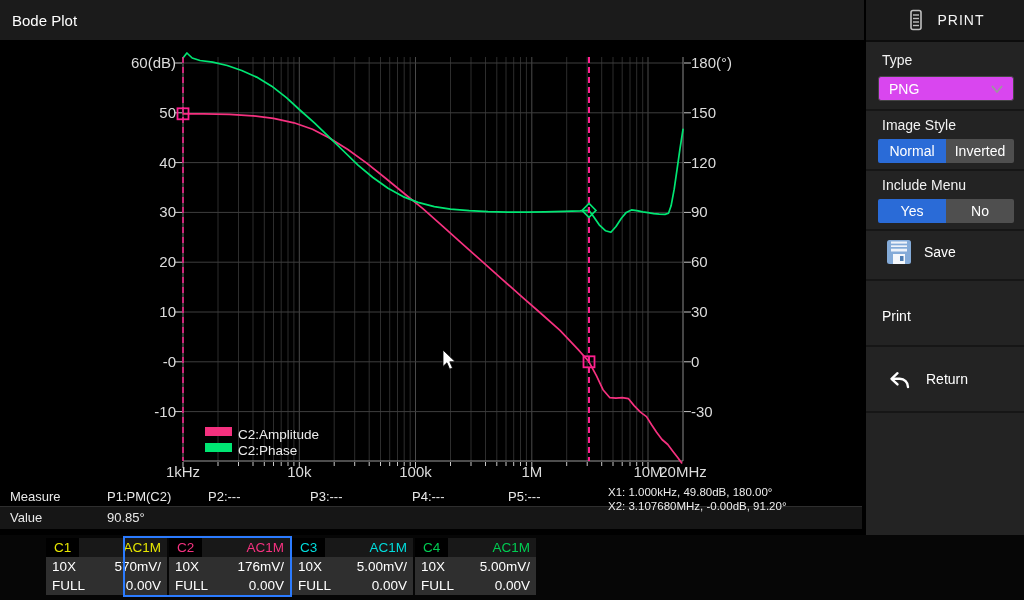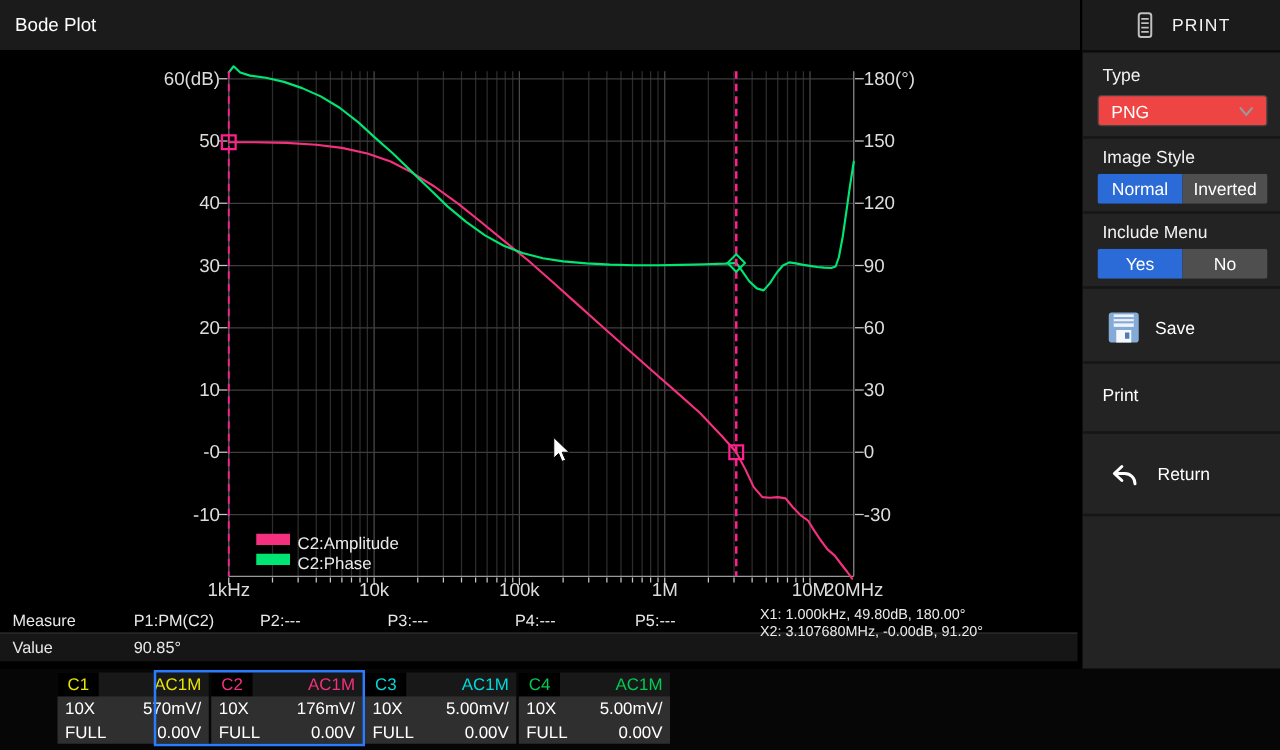--- a/index.html
+++ b/index.html
@@ -18,21 +18,21 @@
   .mitem{position:absolute;top:1px;white-space:nowrap;}
   .readout{position:absolute;left:608px;top:486px;width:256px;font-size:11.5px;line-height:13.8px;
     color:#ececec;white-space:nowrap;}
   
   .menu{position:absolute;left:864px;top:0;width:160px;height:535px;background:#232323;border-left:2px solid #000;box-sizing:border-box;}
   .menu-header{position:absolute;left:0;top:0;width:100%;height:42px;background:#1b1b1b;
     border-bottom:2px solid #0c0c0c;display:flex;align-items:center;justify-content:center;gap:12px;box-sizing:border-box;}
   .menu-header .mtitle{font-size:14px;letter-spacing:1px;color:#f5f5f5;}
   .msec{position:absolute;left:0;width:100%;border-bottom:2px solid #161616;box-sizing:border-box;}
   .mlabel{position:absolute;left:16px;font-size:14px;color:#f2f2f2;}
-  .dropdown{position:absolute;left:12px;width:134px;height:23px;background:#ef4444;border:1px solid #454545;
+  .dropdown{position:absolute;left:12px;width:134px;height:23px;background:#d946ef;border:1px solid #454545;
     border-radius:3px;display:flex;align-items:center;}
   .dropdown span{margin-left:10px;font-size:14px;color:#fff;flex:1;}
   .toggle{position:absolute;left:12px;width:136px;height:24px;display:flex;border-radius:2px;overflow:hidden;}
   .opt{flex:1;display:flex;align-items:center;justify-content:center;font-size:14px;
     background:#4f4f4f;color:#ffffff;}
   .opt.on{background:var(--accent);color:#fff;}
   .opt.on.yellow-on{color:#ffffff;}
   .btnrow{display:flex;align-items:center;}
   .btnrow .blabel{font-size:14px;color:#fff;}
   
@@ -242,21 +242,21 @@
     </div>
 
     <div class="msec" style="top:171px;height:60px;">
       <span class="mlabel" style="top:6px">Include Menu</span>
       <div class="toggle" style="top:28px">
         <div class="opt on yellow-on">Yes</div>
         <div class="opt">No</div>
       </div>
     </div>
 
-    <div class="msec btnrow" style="top:235px;height:56px;">
+    <div class="msec btnrow" style="top:225px;height:56px;">
       <svg width="26" height="26" viewBox="0 0 26 26" style="margin-left:20px">
         <rect x="1" y="1" width="24" height="24" rx="2.5" fill="#84abd8"></rect>
         <rect x="5" y="2.5" width="16" height="10" fill="#eef3fa"></rect>
         <rect x="5" y="4.6" width="16" height="1.7" fill="#84abd8"></rect>
         <rect x="5" y="8" width="16" height="1.7" fill="#84abd8"></rect>
         <rect x="7" y="15" width="12" height="10" fill="#f4f7fb"></rect>
         <rect x="14" y="17" width="3.5" height="5" fill="#4d7db3"></rect>
       </svg>
       <span class="blabel" style="margin-left:12px">Save</span>
     </div>

